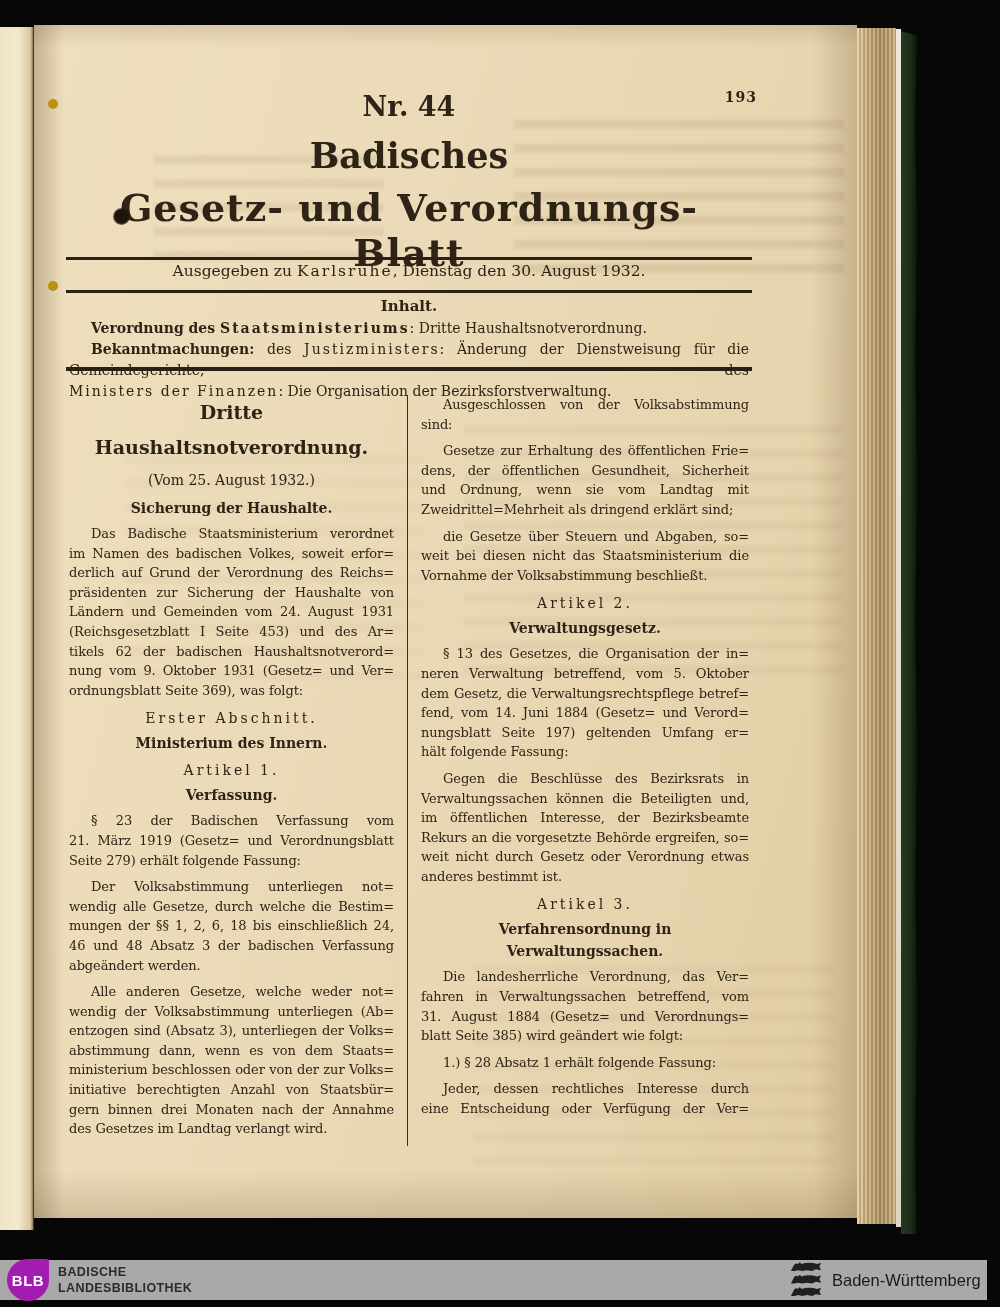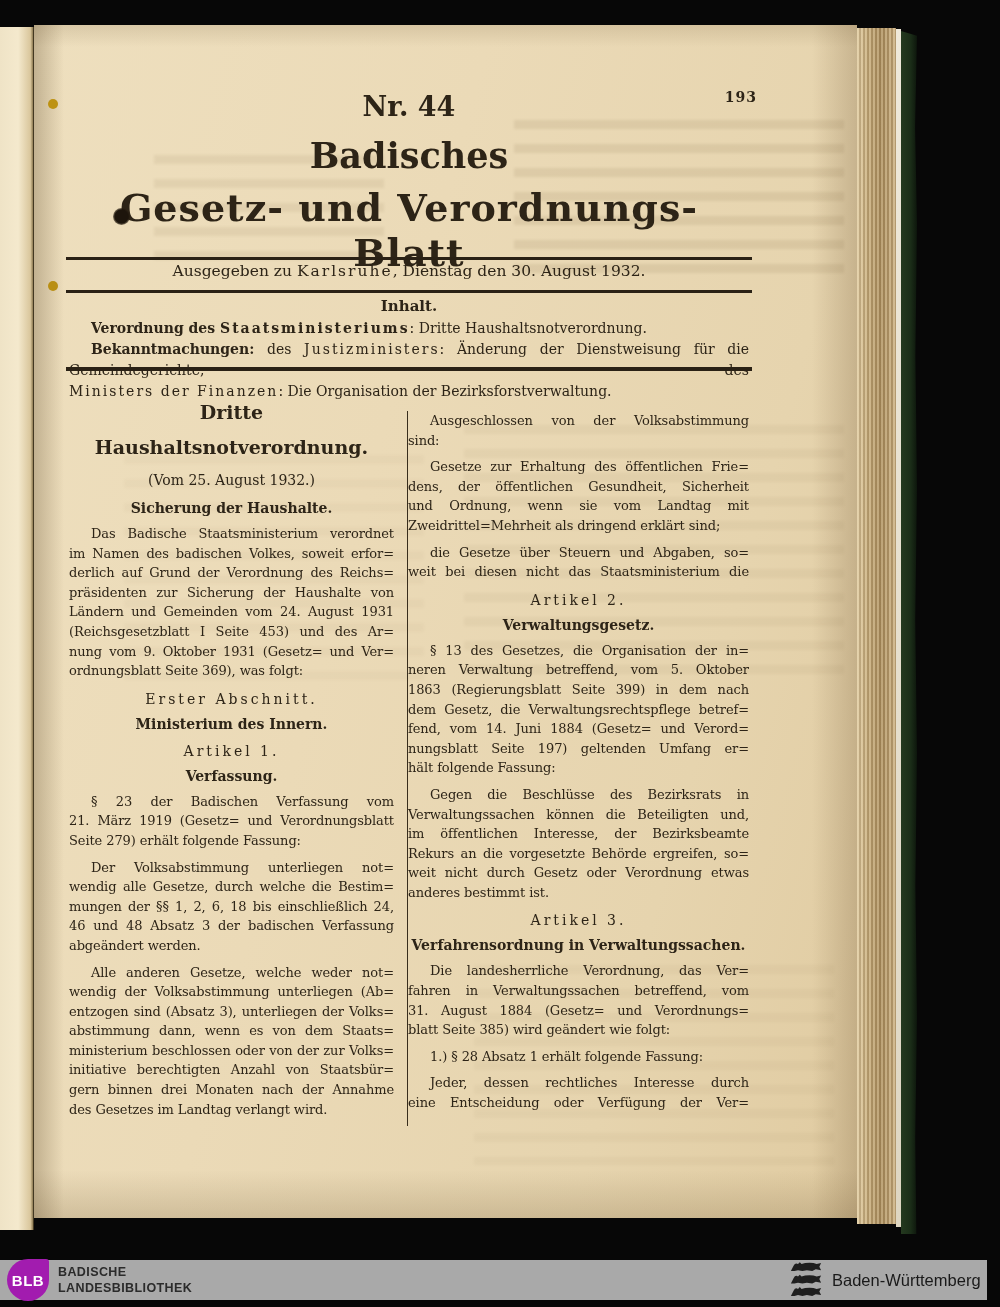--- a/index.html
+++ b/index.html
@@ -70,21 +70,21 @@
   .sp2{letter-spacing:2px;}
   .inhalt{position:absolute;left:0;top:271px;width:680px;font-size:14px;line-height:21px;}
   .inhalt-head{text-align:center;font-weight:bold;font-size:15px;margin-bottom:1px;}
   .inh-line{text-align:justify;}
   .inh-line.j{text-align-last:justify;}
   .inh-line .ind{display:inline-block;width:22px;}
   .inh-bold{font-weight:bold;}
 
   .cols{position:absolute;left:0;top:370px;width:680px;display:flex;align-items:stretch;}
   .col-left{width:338px;padding-right:13px;box-sizing:border-box;}
-  .col-right{flex:1;border-left:1.5px solid #382d1c;box-sizing:border-box;margin-top:16px;}
+  .col-right{flex:1;border-left:1.5px solid #382d1c;padding-left:13px;box-sizing:border-box;}
   .col-h1{text-align:center;font-weight:bold;font-size:19px;line-height:35px;margin-bottom:6px;}
   .col-date{text-align:center;font-size:14px;line-height:19px;margin-bottom:7px;}
   .col-h2{text-align:center;font-weight:bold;font-size:14px;line-height:22px;margin:2px 0 5px;}
   .col-section{text-align:center;font-size:14px;line-height:22px;letter-spacing:3px;margin:4px 0 3px;}
   .para{margin:0 0 7px;font-size:13px;line-height:19.6px;letter-spacing:-0.1px;}
   .tline{text-align:justify;text-align-last:justify;}
   .tline.first{text-indent:22px;}
   .tline.last{text-align-last:left;}
 
   
@@ -145,20 +145,21 @@
           <div class="col-h1">Dritte Haushaltsnotverordnung.</div>
           <div class="col-date">(Vom 25. August 1932.)</div>
           <div class="col-h2">Sicherung der Haushalte.</div>
           <div class="para">
             <div class="tline first">Das Badische Staatsministerium verordnet</div>
             <div class="tline">im Namen des badischen Volkes, soweit erfor=</div>
             <div class="tline">derlich auf Grund der Verordnung des Reichs=</div>
             <div class="tline">präsidenten zur Sicherung der Haushalte von</div>
             <div class="tline">Ländern und Gemeinden vom 24. August 1931</div>
             <div class="tline">(Reichsgesetzblatt I Seite 453) und des Ar=</div>
+            <div class="tline">tikels 62 der badischen Haushaltsnotverord=</div>
             <div class="tline">nung vom 9. Oktober 1931 (Gesetz= und Ver=</div>
             <div class="tline last">ordnungsblatt Seite 369), was folgt:</div>
           </div>
           <div class="col-section">Erster Abschnitt.</div>
           <div class="col-h2">Ministerium des Innern.</div>
           <div class="col-section">Artikel 1.</div>
           <div class="col-h2">Verfassung.</div>
           <div class="para">
             <div class="tline first">§ 23 der Badischen Verfassung vom</div>
             <div class="tline">21. März 1919 (Gesetz= und Verordnungsblatt</div>
@@ -189,27 +190,27 @@
           </div>
           <div class="para">
             <div class="tline first">Gesetze zur Erhaltung des öffentlichen Frie=</div>
             <div class="tline">dens, der öffentlichen Gesundheit, Sicherheit</div>
             <div class="tline">und Ordnung, wenn sie vom Landtag mit</div>
             <div class="tline last">Zweidrittel=Mehrheit als dringend erklärt sind;</div>
           </div>
           <div class="para">
             <div class="tline first">die Gesetze über Steuern und Abgaben, so=</div>
             <div class="tline">weit bei diesen nicht das Staatsministerium die</div>
+            <div class="tline last">Vornahme der Volksabstimmung beschließt.</div>
           </div>
           <div class="col-section">Artikel 2.</div>
           <div class="col-h2">Verwaltungsgesetz.</div>
           <div class="para">
             <div class="tline first">§ 13 des Gesetzes, die Organisation der in=</div>
             <div class="tline">neren Verwaltung betreffend, vom 5. Oktober</div>
-            <div class="tline">1863 (Regierungsblatt Seite 399) in dem nach</div>
             <div class="tline">dem Gesetz, die Verwaltungsrechtspflege betref=</div>
             <div class="tline">fend, vom 14. Juni 1884 (Gesetz= und Verord=</div>
             <div class="tline">nungsblatt Seite 197) geltenden Umfang er=</div>
             <div class="tline last">hält folgende Fassung:</div>
           </div>
           <div class="para">
             <div class="tline first">Gegen die Beschlüsse des Bezirksrats in</div>
             <div class="tline">Verwaltungssachen können die Beteiligten und,</div>
             <div class="tline">im öffentlichen Interesse, der Bezirksbeamte</div>
             <div class="tline">Rekurs an die vorgesetzte Behörde ergreifen, so=</div>

